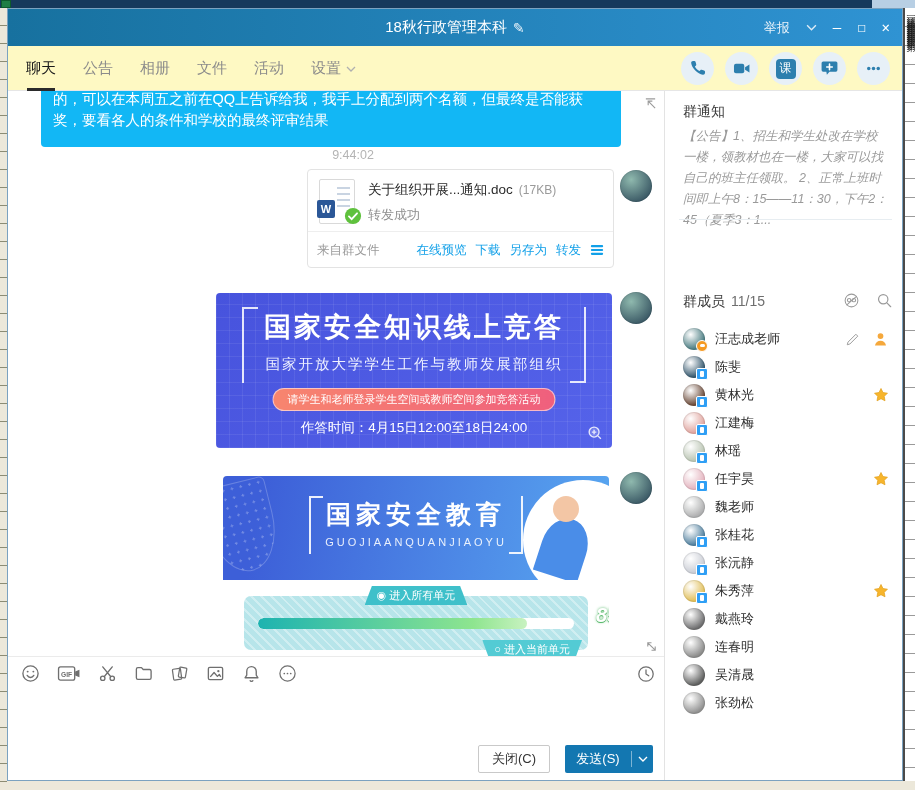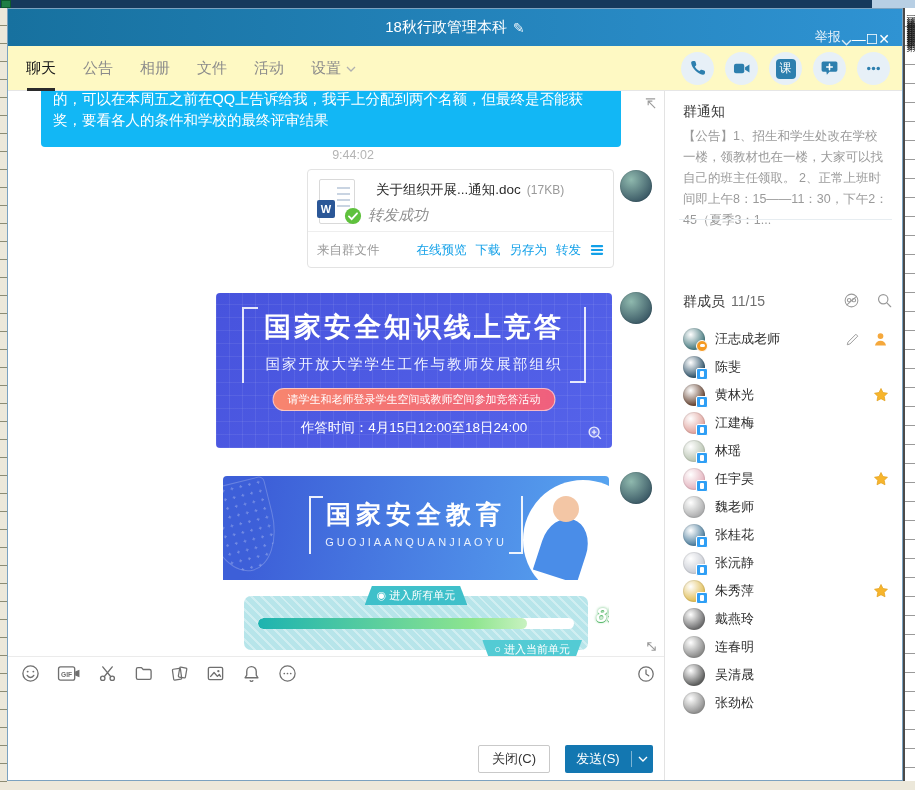--- a/index.html
+++ b/index.html
@@ -14,21 +14,21 @@
   .bg-right{position:absolute;right:0;top:8px;width:12px;height:773px;background:#fff;border-left:2px solid #4a4a4a;box-sizing:border-box;
             overflow:hidden;}
   .bg-right .vtxt{writing-mode:vertical-rl;font-size:9px;line-height:11px;color:#1a1a1a;letter-spacing:1px;
             background:repeating-linear-gradient(180deg,transparent 0 18px,#9a9a9a 18px 19px);height:100%;display:block;padding-top:2px;}
   
   .win{position:absolute;left:7px;top:8px;width:896px;height:773px;background:#fef9c3;border:1px solid #7ba2c0;box-sizing:border-box;}
   
   .titlebar{position:relative;height:37px;background:linear-gradient(90deg,#17719f,#2f93d3);}
   .tb-center{position:absolute;left:0;right:0;top:0;height:37px;display:flex;align-items:center;justify-content:center;gap:6px;color:#fff;font-size:15px;}
   .tb-pencil{font-size:14px;color:#eaf4fb;}
-  .tb-right{position:absolute;right:12px;top:0;height:37px;display:flex;align-items:flex-end;gap:0;color:#fff;}
+  .tb-right{position:absolute;right:12px;top:0;height:37px;display:flex;align-items:center;gap:16px;color:#fff;font-family:Liberation Mono, monospace;}
   .tb-report{font-size:13px;color:#e8f2fa;cursor:default;}
   .tb-ctl{font-size:14px;line-height:1;color:#fff;}
   .icn svg{display:block;}
   .tb-chev svg{width:11px;height:7px;color:#dcebf6;}
   
   .tabbar{position:relative;height:45px;border-bottom:1px solid #e6e6e6;display:flex;align-items:center;padding-left:18px;box-sizing:border-box;}
   .tab{position:relative;height:45px;display:flex;align-items:center;margin-right:27px;font-size:15px;color:#8b8b8b;cursor:default;}
   .tab.active{color:#1a1a1a;}
   .tab.active::after{content:"";position:absolute;left:1px;right:1px;bottom:0;height:3px;background:#2b2b2b;}
   .tab .chev{margin-left:5px;color:#b0b0b0;}
@@ -49,23 +49,23 @@
   
   .fcard{position:absolute;left:299px;top:78px;width:307px;height:99px;background:#fff;border:1px solid #e3e3e3;border-radius:4px;box-sizing:border-box;}
   .fmain{position:relative;height:61px;border-bottom:1px solid #eee;}
   .docicon{position:absolute;left:11px;top:9px;width:34px;height:43px;background:#fff;border:1px solid #d9d9d9;border-radius:2px;}
   .docicon .lines{position:absolute;right:4px;top:7px;width:13px;height:22px;
       background:repeating-linear-gradient(180deg,#c9d4e2 0 2px,transparent 2px 6px);}
   .docicon .wsq{position:absolute;left:-3px;bottom:5px;width:18px;height:18px;background:#2b5797;color:#fff;
       font-size:11px;font-weight:bold;display:flex;align-items:center;justify-content:center;border-radius:2px;}
   .fcheck{position:absolute;left:36px;top:37px;width:18px;height:18px;}
   .fcheck svg{width:18px;height:18px;}
-  .fname{position:absolute;left:68px;top:11px;font-size:13.5px;color:#2b2b2b;white-space:nowrap;}
+  .fname{position:absolute;left:60px;top:11px;font-size:13.5px;color:#2b2b2b;white-space:nowrap;}
   .fsize{color:#9a9a9a;font-size:12px;margin-left:6px;}
-  .fstatus{position:absolute;left:60px;top:36px;font-size:15px;color:#8f8f8f;font-style:italic;}
+  .fstatus{position:absolute;left:60px;top:36px;font-size:13px;color:#8f8f8f;}
   .fbot{position:relative;height:36px;display:flex;align-items:center;padding:0 9px;}
   .fsource{font-size:12.5px;color:#9a9a9a;}
   .flinks{margin-left:auto;display:flex;align-items:center;gap:9px;font-size:12.5px;color:#12a0e8;}
   .fmenu{color:#12a0e8;}
   .fmenu svg{width:14px;height:12px;}
   .msg-avatar{position:absolute;width:32px;height:32px;border-radius:50%;
       background:radial-gradient(circle at 35% 30%,#8fb9ae,#3c5a66 75%);box-shadow:inset 0 0 0 1px rgba(0,0,0,.08);}
   
   .banner1{position:absolute;left:208px;top:202px;width:396px;height:155px;border-radius:4px;overflow:hidden;
       background:linear-gradient(135deg,#4753dd,#5563ea);color:#fff;}
@@ -117,21 +117,21 @@
       font-size:13px;color:#333;display:flex;align-items:center;justify-content:center;box-sizing:border-box;}
   .btn-send{position:absolute;left:557px;top:654px;width:88px;height:28px;background:#1377b1;border-radius:2px;color:#fff;
       font-size:13px;display:flex;align-items:center;box-sizing:border-box;}
   .send-label{flex:1;text-align:center;}
   .send-split{width:1px;height:16px;background:rgba(255,255,255,.45);}
   .send-arrow{width:21px;display:flex;align-items:center;justify-content:center;}
   .send-arrow svg{width:10px;height:6px;}
   
   .sidebar{position:absolute;left:656px;right:0;top:0;bottom:0;background:#fff;border-left:1px solid #e3e3e3;box-sizing:border-box;}
   .notice-title{position:absolute;left:18px;top:12px;font-size:14px;color:#3d3d3d;}
-  .notice-body{position:absolute;left:18px;top:35px;width:206px;font-size:12.5px;line-height:21px;color:#9a9a9a;}
+  .notice-body{position:absolute;left:18px;top:35px;width:206px;font-size:12.5px;line-height:21px;color:#9a9a9a;font-style:italic;}
   .notice-div{position:absolute;left:14px;right:10px;top:128px;height:1px;background:#e7edf1;}
   .members-head{position:absolute;left:18px;top:202px;font-size:14px;color:#3d3d3d;}
   .members-count{color:#6e6e6e;margin-left:6px;}
   .mh-icon{position:absolute;top:201px;color:#9a9a9a;}
   .mh-icon svg{width:17px;height:17px;}
   .mh-anon{left:178px;}
   .mh-search{left:211px;}
   .mlist{position:absolute;left:0;right:0;top:234px;}
   .mrow{position:relative;height:28px;display:flex;align-items:center;padding-left:18px;}
   .mavatar{position:relative;width:22px;height:22px;border-radius:50%;flex:0 0 22px;box-shadow:inset 0 0 0 1px rgba(0,0,0,.08);}

